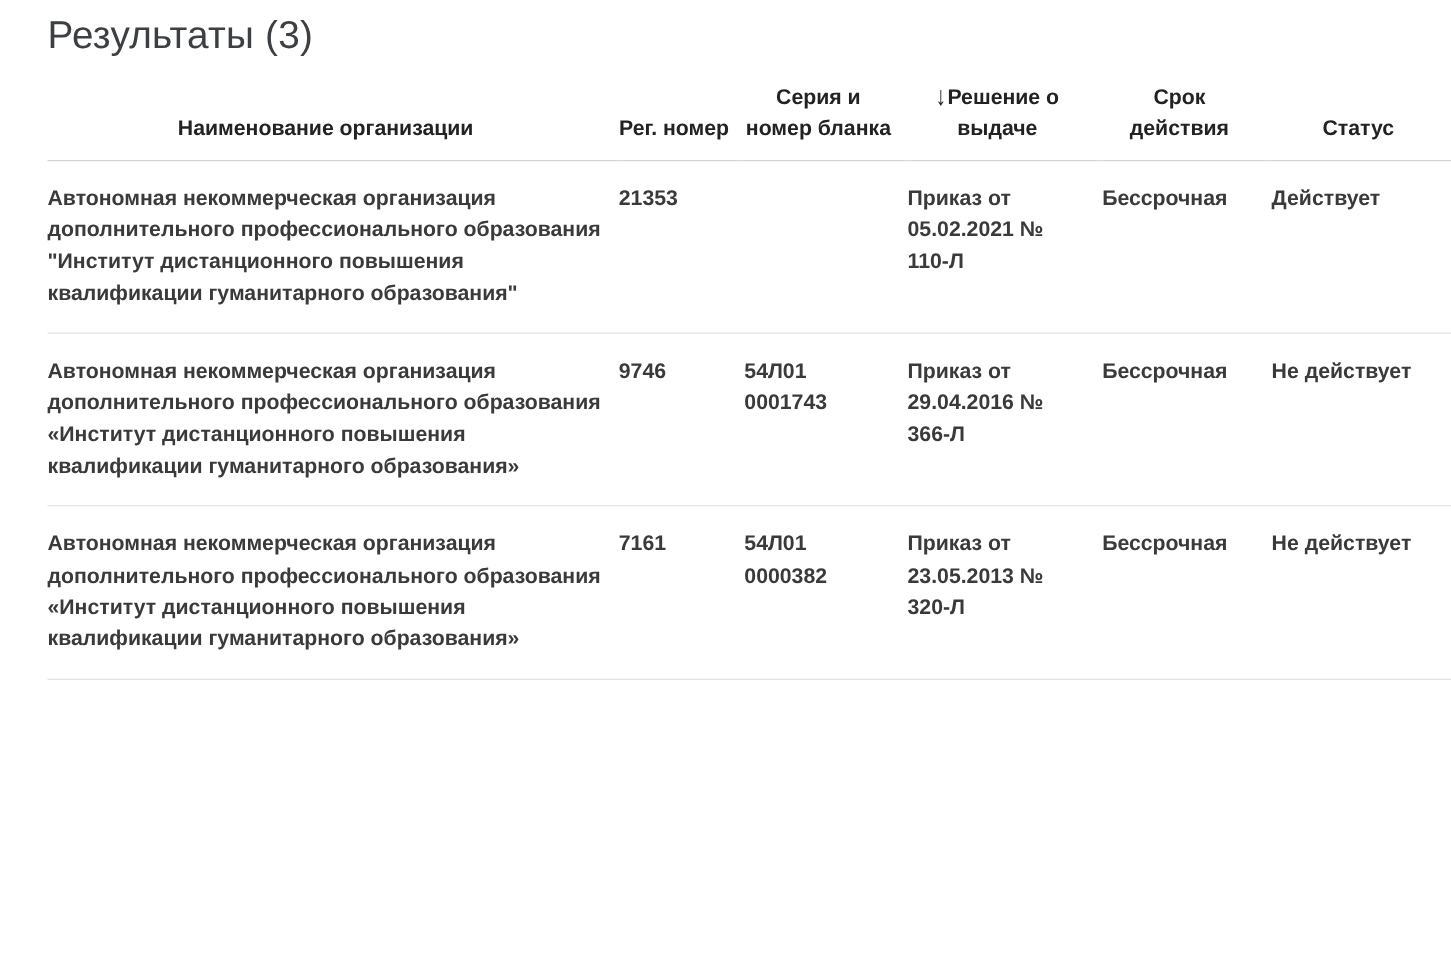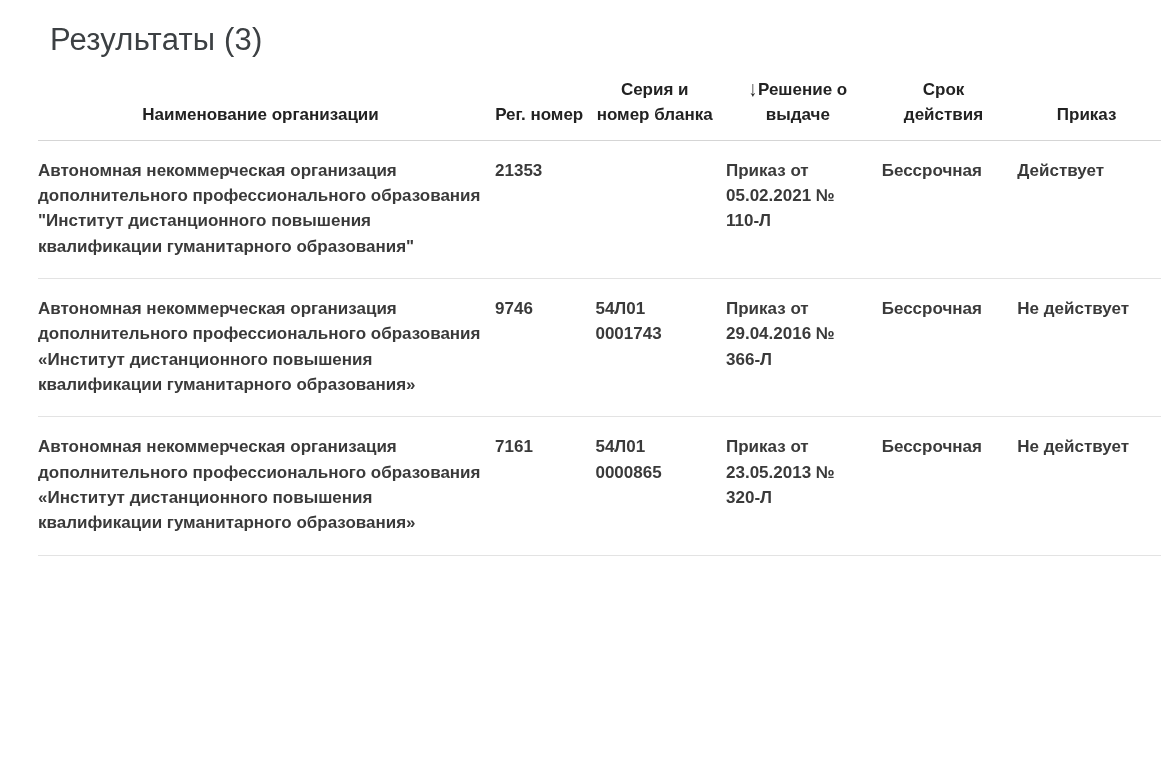--- a/index.html
+++ b/index.html
@@ -16,21 +16,21 @@
   }
   .page {
     padding: 0 0 0 0;
     box-sizing: border-box;
   }
   .results-title {
     font-size: 31px;
     font-weight: 400;
     color: #3c4043;
     padding: 8px 0 0 38px;
-    margin: 12px;
+    margin: 0;
     line-height: 1.3;
     letter-spacing: 0.2px;
   }
   table.results {
     border-collapse: collapse;
     width: 1130px;
     margin-left: 38px;
     margin-top: 18px;
     table-layout: fixed;
   }
@@ -90,21 +90,21 @@
       <col class="col-term">
       <col class="col-status">
     </colgroup>
     <thead>
       <tr>
         <th><span class="th-inner">Наименование организации</span></th>
         <th><span class="th-inner">Рег. номер</span></th>
         <th><span class="th-inner">Серия и номер бланка</span></th>
         <th><span class="sort-arrow">↓</span><span class="th-inner">Решение о выдаче</span></th>
         <th><span class="th-inner">Срок действия</span></th>
-        <th><span class="th-inner">Приказ</span></th>
+        <th><span class="th-inner">Статус</span></th>
       </tr>
     </thead>
     <tbody>
       <tr>
         <td>Автономная некоммерческая организация дополнительного профессионального образования "Институт дистанционного повышения квалификации гуманитарного образования"</td>
         <td>21353</td>
         <td></td>
         <td>Приказ от 05.02.2021 № 110-Л</td>
         <td>Бессрочная</td>
         <td>Действует</td>
@@ -113,21 +113,21 @@
         <td>Автономная некоммерческая организация дополнительного профессионального образования «Институт дистанционного повышения квалификации гуманитарного образования»</td>
         <td>9746</td>
         <td>54Л01 0001743</td>
         <td>Приказ от 29.04.2016 № 366-Л</td>
         <td>Бессрочная</td>
         <td>Не действует</td>
       </tr>
       <tr>
         <td>Автономная некоммерческая организация дополнительного профессионального образования «Институт дистанционного повышения квалификации гуманитарного образования»</td>
         <td>7161</td>
-        <td>54Л01 0000865</td>
+        <td>54Л01 0000382</td>
         <td>Приказ от 23.05.2013 № 320-Л</td>
         <td>Бессрочная</td>
         <td>Не действует</td>
       </tr>
     </tbody>
   </table>
 
 </div>
 
 </body></html>

